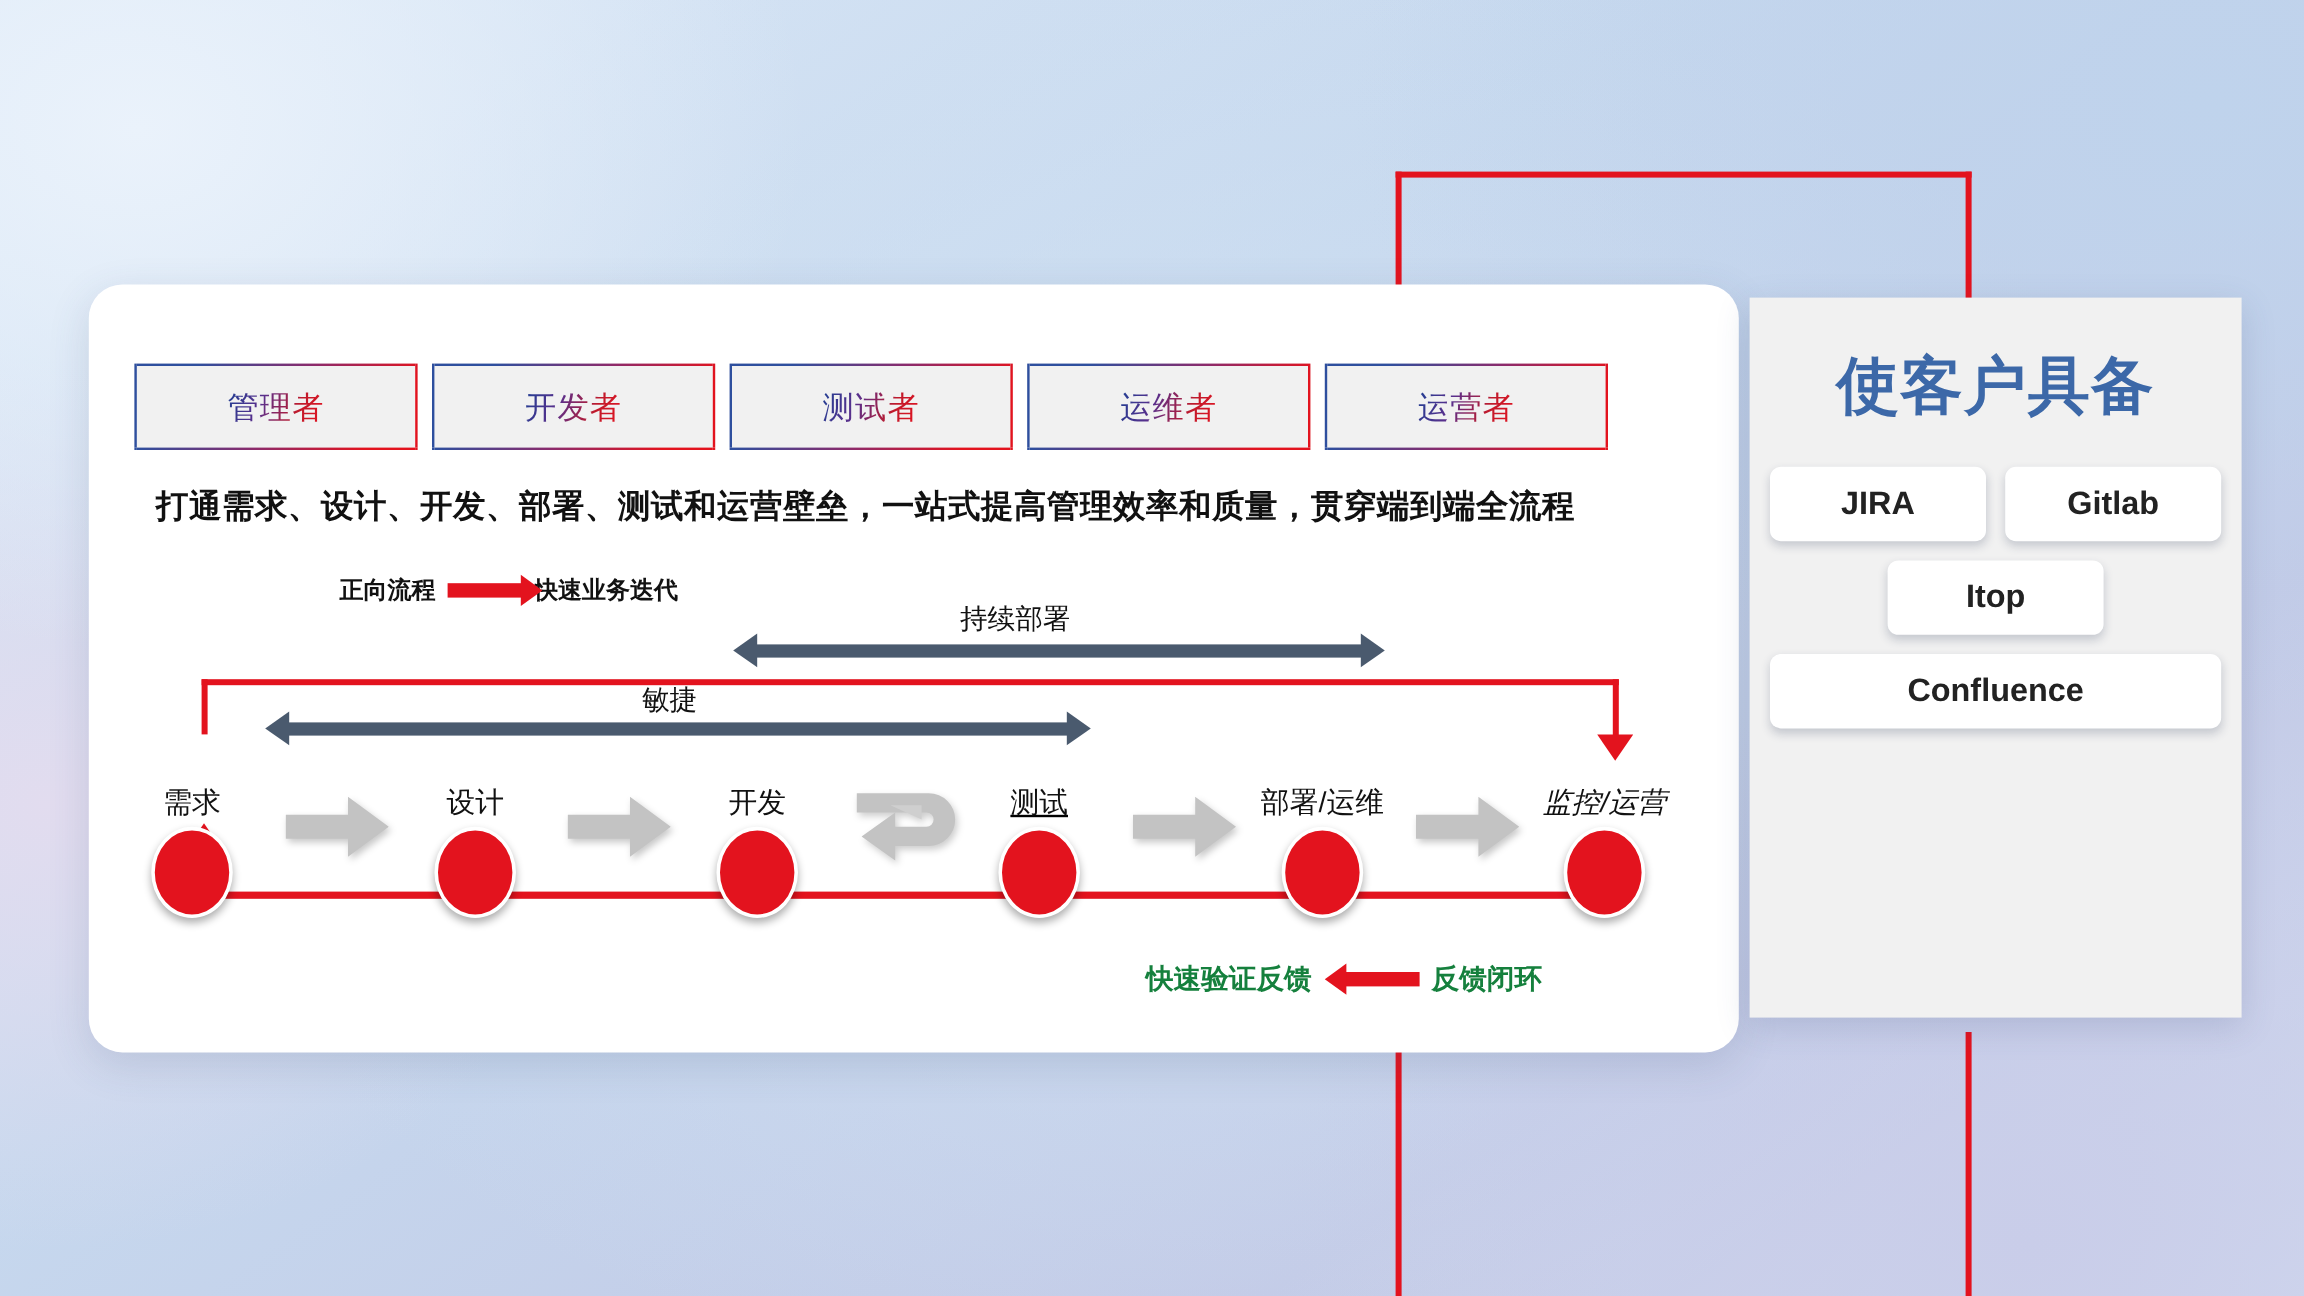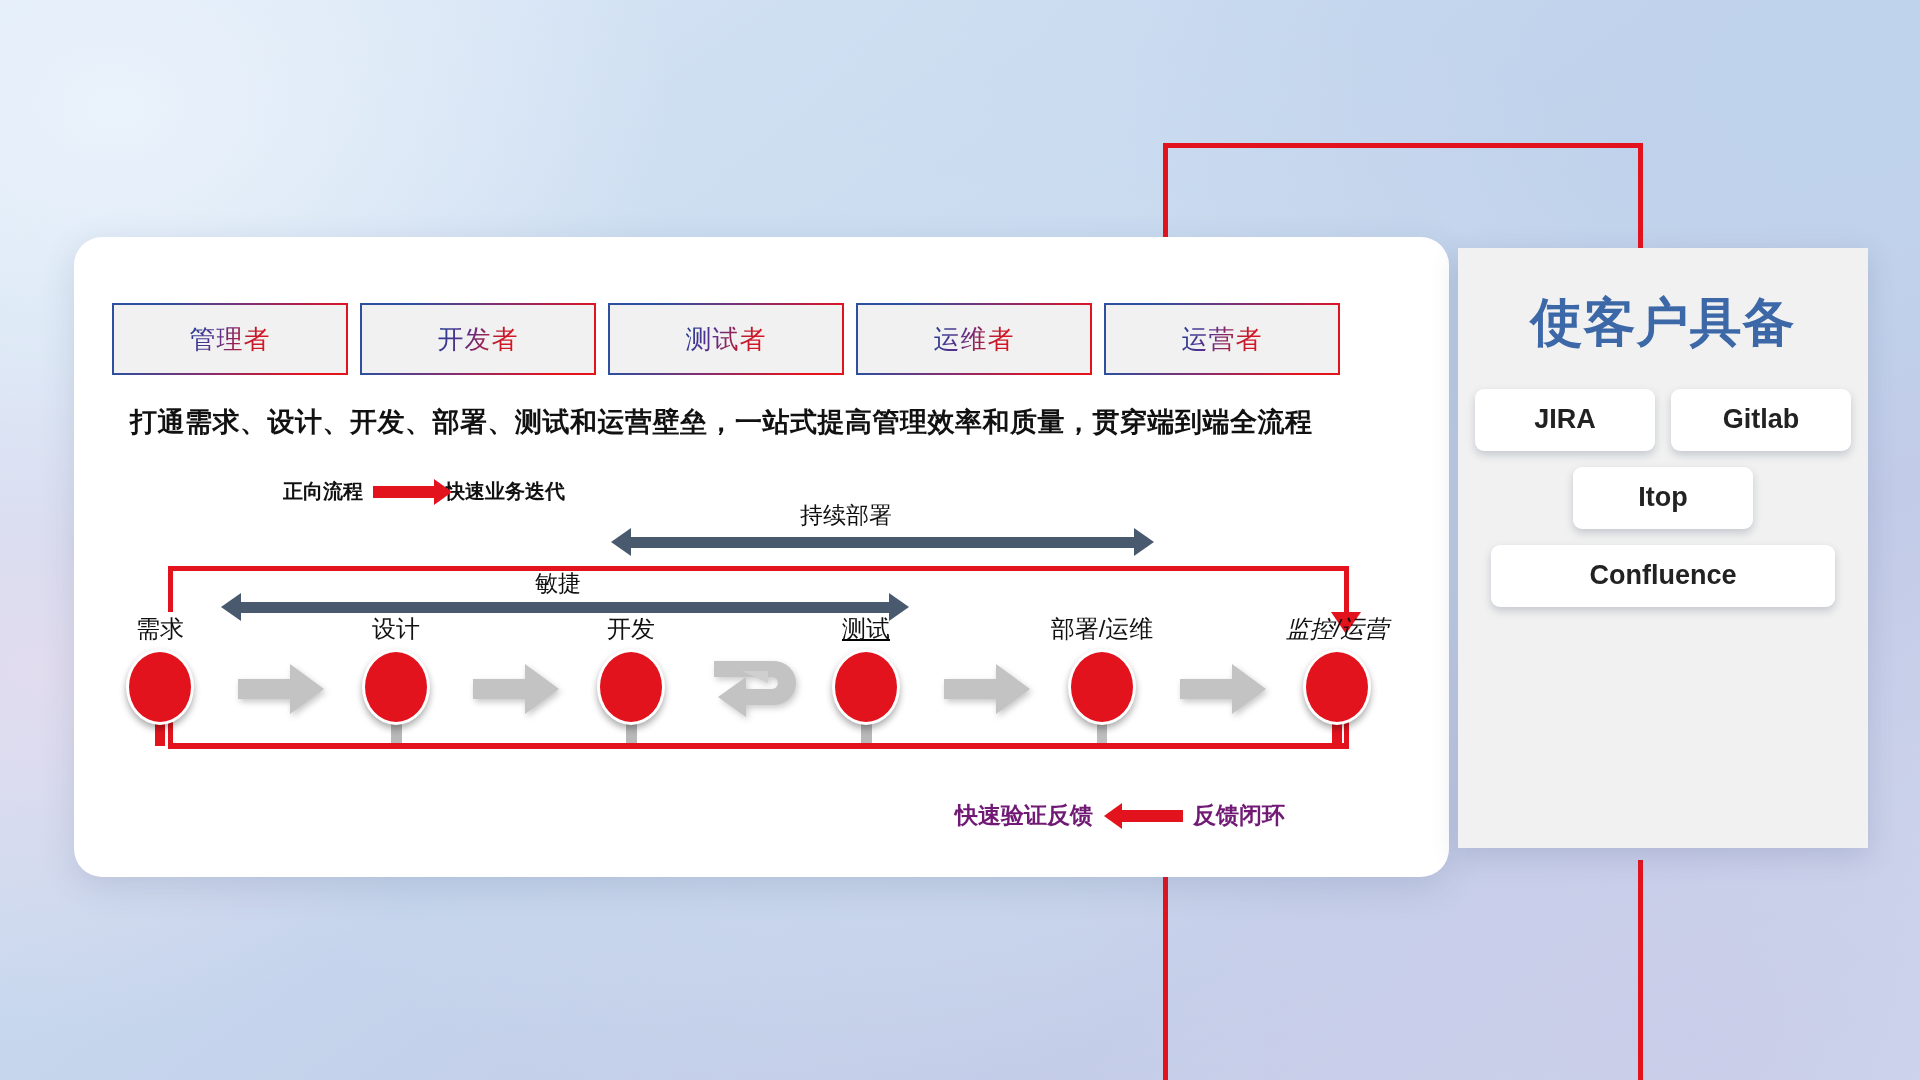--- a/index.html
+++ b/index.html
@@ -106,21 +106,21 @@
   #loop-bottom-right{position:absolute;left:1344px;top:700px;width:5px;height:49px;background:#e3131e;z-index:5;}
   #loop-bottom-left{position:absolute;left:168px;top:706px;width:5px;height:43px;background:#e3131e;z-index:5;}
   #loop-bottom-arrowhead{
     position:absolute;left:155px;top:686px;z-index:5;
     border-bottom:22px solid #e3131e;border-left:15px solid transparent;border-right:15px solid transparent;
   }
 
   
   #stages{position:absolute;left:0;top:0;z-index:6;}
   .stage{position:absolute;width:120px;text-align:center;}
-  .stage-label{font-size:24px;color:#111;white-space:nowrap;}
+  .stage-label{font-size:24px;color:#111;white-space:nowrap;margin-top:40px;}
   .stage-circle{
     width:62px;height:70px;border-radius:50%;
     background:#e3131e;border:3px solid #ffffff;
     margin:4px auto 0;
     box-shadow:0 4px 7px rgba(0,0,0,.33);
   }
 
   
   .stem-up{position:absolute;width:11px;background:#b8b8b8;z-index:4;}
   .stem-up:before{
@@ -133,39 +133,39 @@
   
   .chev{position:absolute;z-index:6;filter:drop-shadow(2px 3px 3px rgba(0,0,0,.22));}
 
   
   #loop-icon{position:absolute;left:712px;top:655px;z-index:6;filter:drop-shadow(2px 3px 3px rgba(0,0,0,.2));}
 
   
   #legend-feedback{
     position:absolute;left:955px;top:800px;z-index:6;
     display:flex;align-items:center;gap:10px;
-    font-size:23px;font-weight:bold;color:#701a75;
+    font-size:23px;font-weight:bold;color:#15803d;
   }
 
   
   #right-panel{
     position:absolute;left:1458px;top:248px;width:410px;height:600px;
     background:#f1f1f1;box-shadow:0 8px 26px rgba(60,80,120,.18);z-index:4;
   }
   #panel-title{margin-top:34px;text-align:center;color:#3c68a8;}
   .panel-line{font-size:52px;font-weight:bold;line-height:1.55;letter-spacing:1px;}
   #tools{margin:26px 14px 0;display:flex;flex-wrap:wrap;gap:16px 16px;justify-content:center;}
   .tool{
     background:#ffffff;border-radius:9px;
     box-shadow:0 4px 8px rgba(40,55,85,.22);
     font-size:27px;font-weight:bold;color:#222;
     display:flex;align-items:center;justify-content:center;
     height:62px;width:180px;
   }
-  .tool.wide{width:344px;}
+  .tool.wide{width:376px;}
 </style>
 </head>
 <body>
 
 <div class="bracket" id="bracket-top"></div>
 <div class="bracket" id="bracket-bottom"></div>
 
 <div id="main-card"></div>
 
 <div id="roles">

